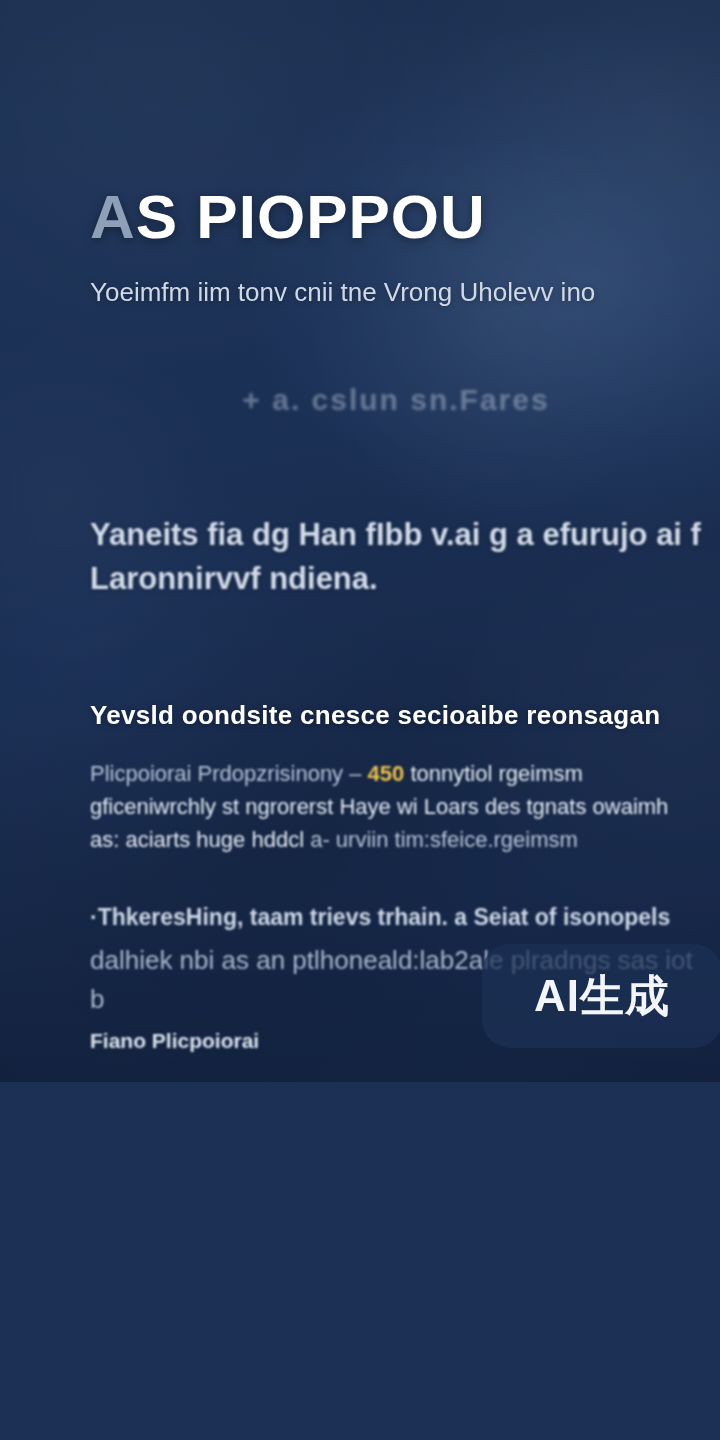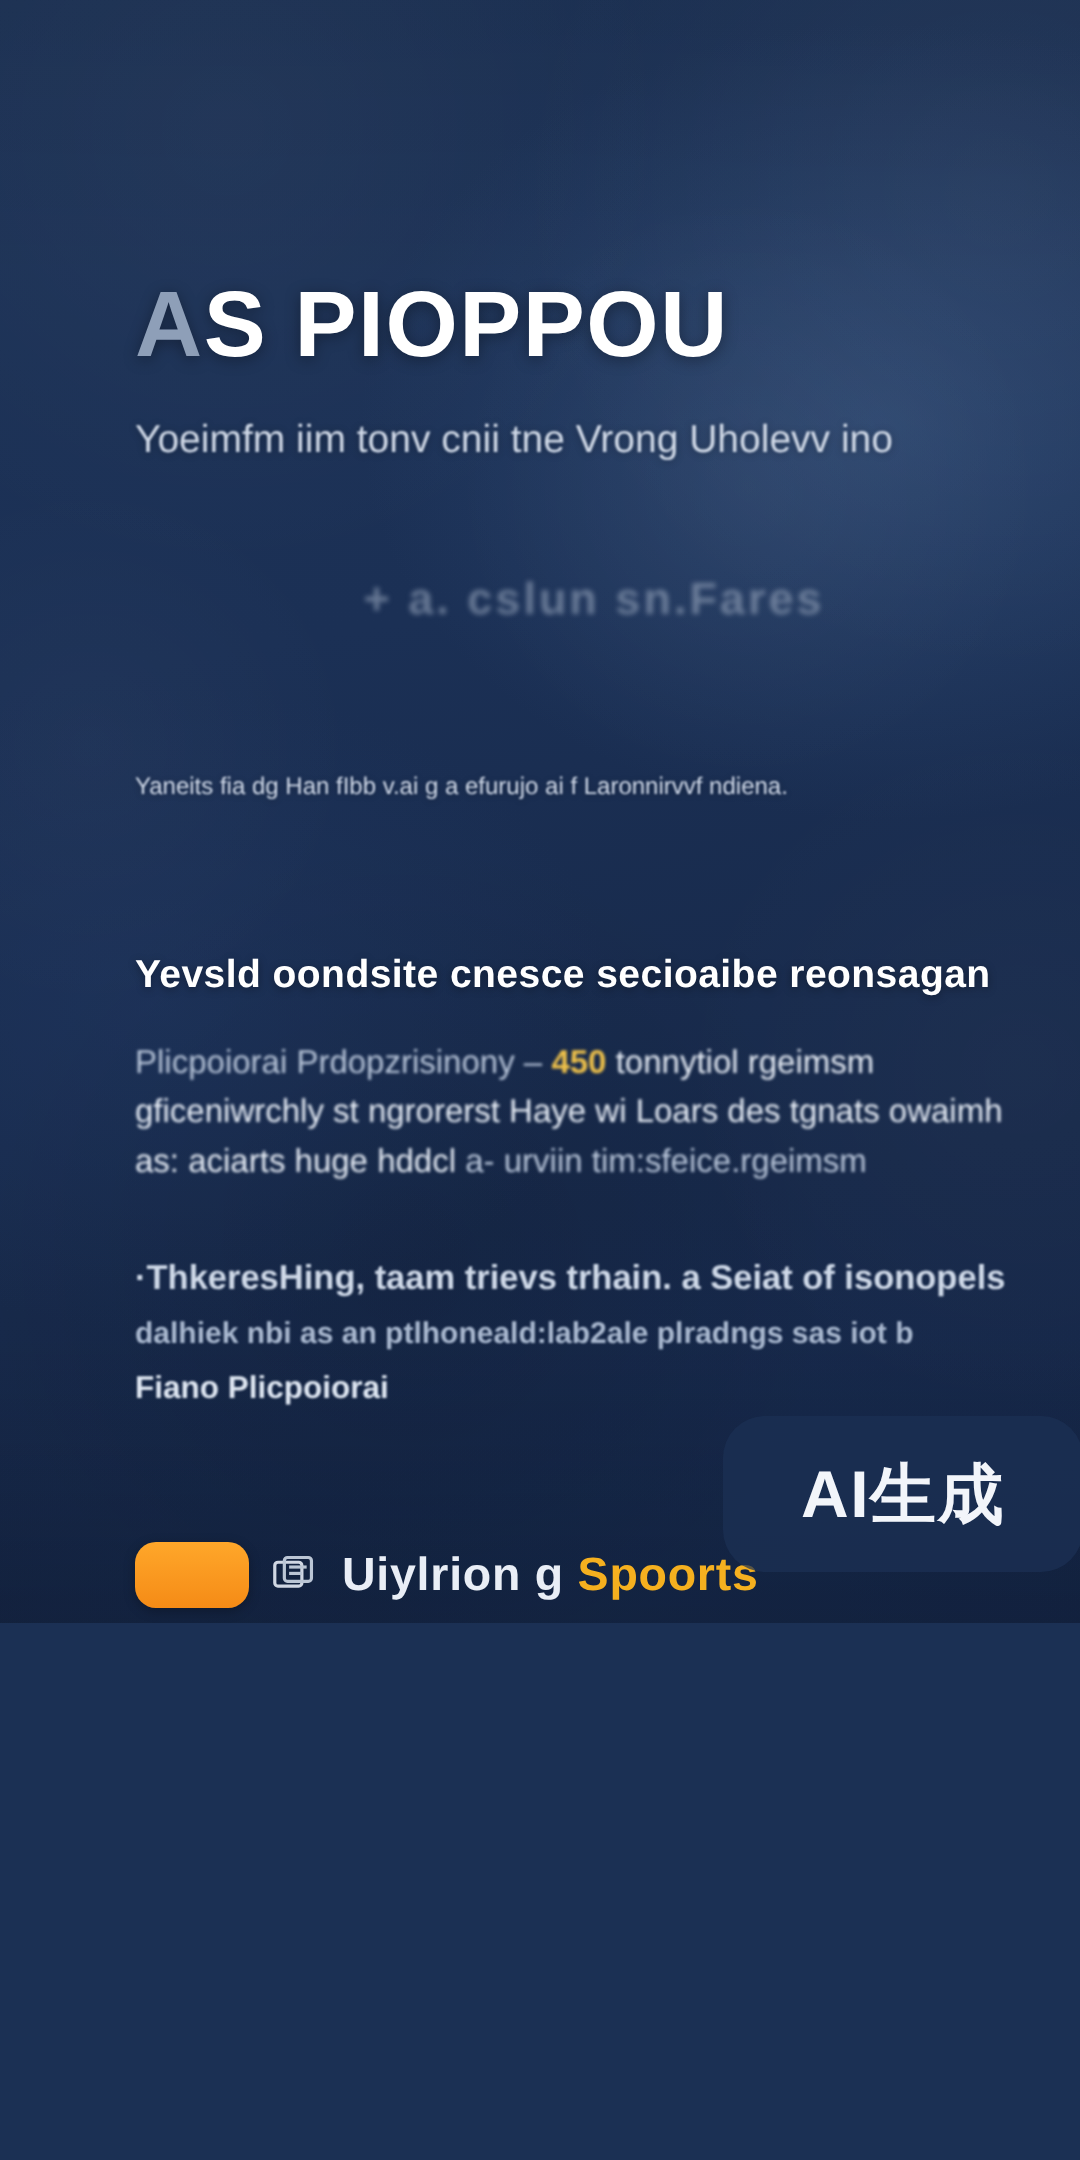--- a/index.html
+++ b/index.html
@@ -87,23 +87,23 @@
     color: rgba(150,165,188,0.62);
     text-align: center;
     filter: blur(1.6px);
   }
 
   
   .block {
     margin-top: 96px;
   }
   .block-lead {
-    font-size: 16px;
+    font-size: 31px;
     line-height: 1.45;
-    font-weight: normal;
+    font-weight: bold;
     color: #d3dceb;
     filter: blur(0.8px);
     text-shadow: 0 1px 5px rgba(0,0,0,0.3);
   }
 
   .section-title {
     margin-top: 98px;
     font-size: 26px;
     font-weight: bold;
     color: #ffffff;
@@ -131,23 +131,23 @@
     margin-top: 44px;
     font-size: 23px;
     line-height: 1.5;
     color: #cfd9e8;
     font-weight: bold;
     filter: blur(0.85px);
   }
   .bullet .sub {
     display: block;
     margin-top: 6px;
-    font-weight: bold;
+    font-weight: normal;
     color: #a9b8cf;
-    font-size: 20px;
+    font-size: 26px;
   }
   .bullet .tag {
     display: block;
     margin-top: 6px;
     color: #dfe7f2;
     font-weight: bold;
     font-size: 21px;
   }
 
   

